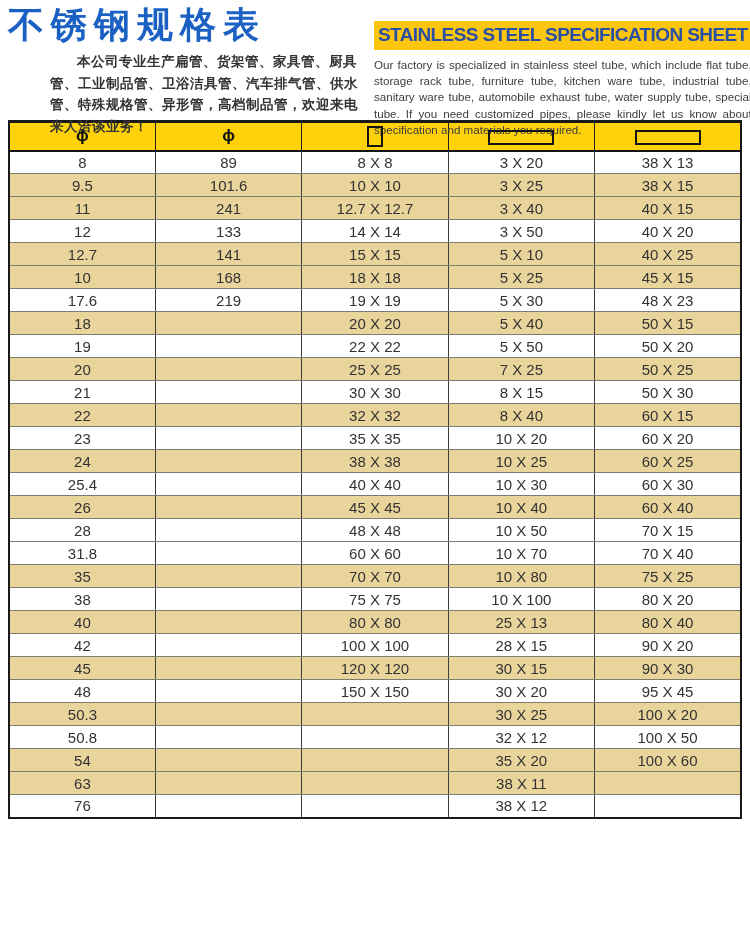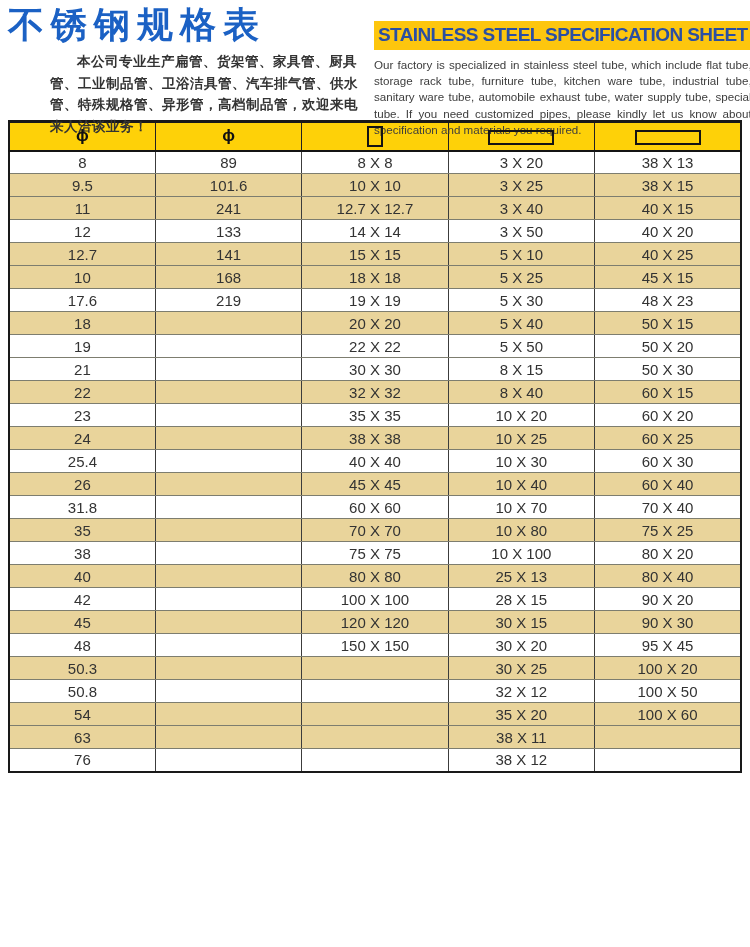--- a/index.html
+++ b/index.html
@@ -155,20 +155,27 @@
           <td>5 X 40</td>
           <td>50 X 15</td>
         </tr>
         <tr>
           <td>19</td>
           <td></td>
           <td>22 X 22</td>
           <td>5 X 50</td>
           <td>50 X 20</td>
         </tr>
+        <tr class="alt">
+          <td>20</td>
+          <td></td>
+          <td>25 X 25</td>
+          <td>7 X 25</td>
+          <td>50 X 25</td>
+        </tr>
         <tr>
           <td>21</td>
           <td></td>
           <td>30 X 30</td>
           <td>8 X 15</td>
           <td>50 X 30</td>
         </tr>
         <tr class="alt">
           <td>22</td>
           <td></td>
@@ -198,20 +205,27 @@
           <td>60 X 30</td>
         </tr>
         <tr class="alt">
           <td>26</td>
           <td></td>
           <td>45 X 45</td>
           <td>10 X 40</td>
           <td>60 X 40</td>
         </tr>
         <tr>
+          <td>28</td>
+          <td></td>
+          <td>48 X 48</td>
+          <td>10 X 50</td>
+          <td>70 X 15</td>
+        </tr>
+        <tr>
           <td>31.8</td>
           <td></td>
           <td>60 X 60</td>
           <td>10 X 70</td>
           <td>70 X 40</td>
         </tr>
         <tr class="alt">
           <td>35</td>
           <td></td>
           <td>70 X 70</td>

